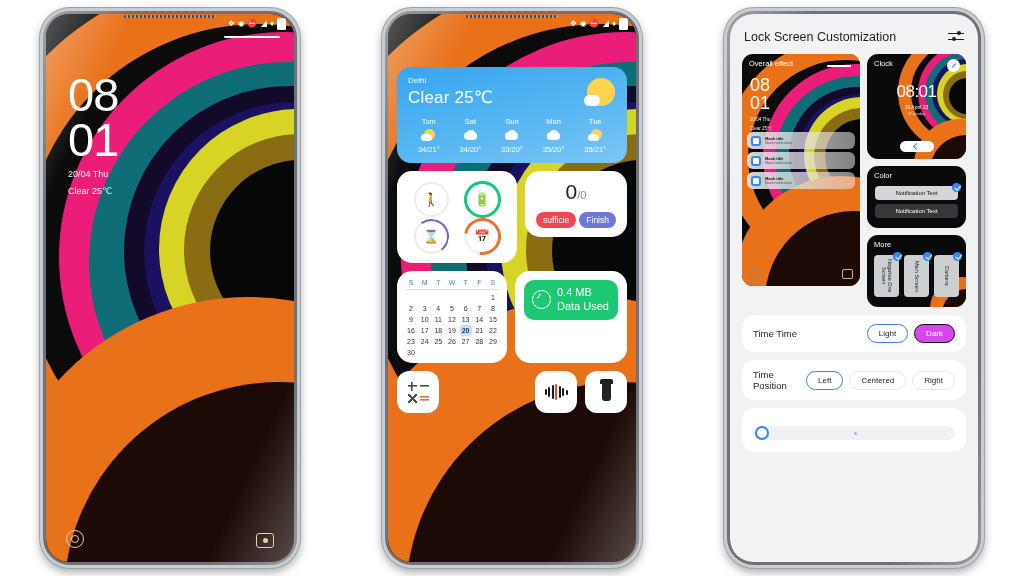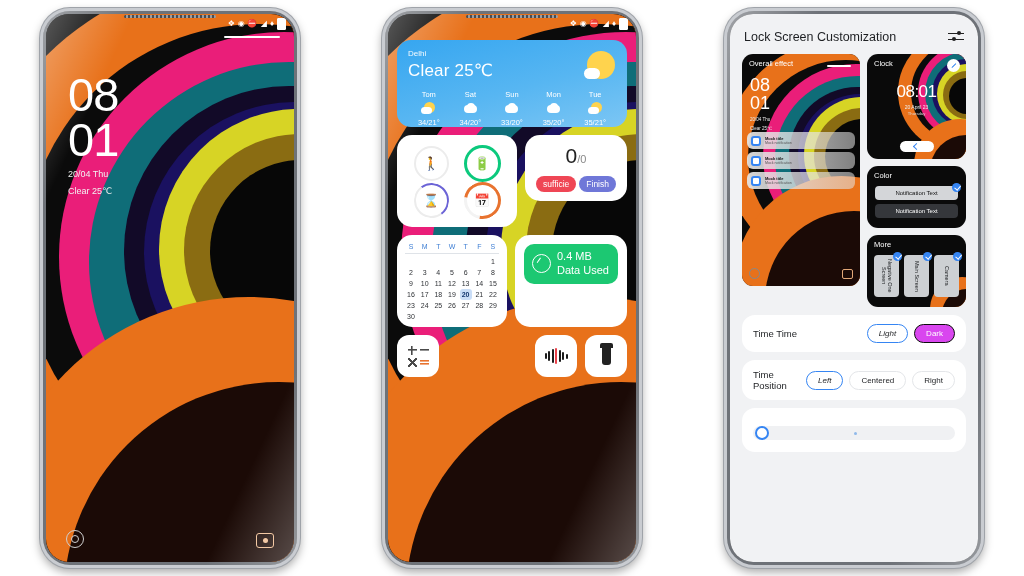--- a/index.html
+++ b/index.html
@@ -57,22 +57,22 @@
   .lock-bottom{position:absolute;left:0;right:0;bottom:12px;height:24px;z-index:6;}
   .circ-ico{position:absolute;left:20px;bottom:2px;width:16px;height:16px;border-radius:50%;
      border:1.6px solid #cfcfcf;display:flex;align-items:center;justify-content:center;}
   .circ-ico i{width:6px;height:6px;border-radius:50%;border:1.4px solid #cfcfcf;display:block;}
   .cam-ico{position:absolute;right:20px;bottom:2px;width:16px;height:13px;border-radius:3px;
      border:1.8px solid #f3c9a5;display:flex;align-items:center;justify-content:center;}
   .cam-ico i{width:5px;height:5px;border-radius:50%;background:#f3c9a5;display:block;}
 
   
   .w-wrap{position:absolute;inset:0;z-index:5;padding:26px 9px 0 9px;box-sizing:border-box;}
-  .weather{border-radius:14px;padding:9px 11px 0;box-sizing:border-box;
-     background:linear-gradient(165deg,#36a6f0 0%,#57b6f2 55%,#7cc6f4 100%);position:relative;color:#fff;}
+  .weather{border-radius:14px;padding:9px 11px 9px;box-sizing:border-box;
+     background:linear-gradient(165deg,#36a6f0 0%,#57b6f2 55%,#7cc6f4 100%);position:relative;color:#fff;margin-top:27px;}
   .weather .city{font-size:8px;opacity:.95;}
   .weather .cond{font-size:17px;margin-top:2px;letter-spacing:.2px;}
   .weather .bigsun{position:absolute;right:12px;top:11px;width:28px;height:28px;border-radius:50%;
      background:#ffd34d;}
   .weather .bigsun::after{content:"";position:absolute;left:-3px;bottom:0px;width:16px;height:11px;
      border-radius:9px;background:#fff;}
   .wrow{display:flex;justify-content:space-between;margin-top:9px;}
   .wcol{display:flex;flex-direction:column;align-items:center;gap:3px;width:20%;}
   .wcol .d{font-size:7.5px;}
   .wcol .t{font-size:7.5px;}
@@ -185,21 +185,21 @@
   .morec{height:72px;}
   .morec .mm{position:absolute;left:7px;right:7px;top:20px;display:flex;gap:5px;z-index:4;}
   .vchip{flex:1;height:42px;border-radius:4px;background:#cdd0d3;position:relative;display:flex;align-items:center;justify-content:center;}
   .vchip span{writing-mode:vertical-rl;font-size:5.5px;color:#17191c;line-height:1.15;text-align:center;}
 
   .opt{margin:8px 12px 0;background:#fff;border-radius:13px;padding:9px 11px;
     display:flex;align-items:center;justify-content:space-between;}
   .opt .lab{font-size:9.5px;color:#1d1f22;}
   .seg{display:flex;gap:6px;align-items:center;}
   .sbtn{font-size:8px;padding:4px 11px;border-radius:11px;background:#fff;color:#1d1f22;border:1px solid #e4e6e9;}
-  .sbtn.sel{border:1.4px solid #3585f3;color:#1d1f22;font-style:italic;}
+  .sbtn.sel{border:1.4px solid #3585f3;color:#1d1f22;}
   .sbtn.dark{background:#d946ef;color:#fff;border:1px solid #0c0c0c;}
   .optcol{margin:8px 12px 0;background:#fff;border-radius:13px;padding:9px 11px 12px;}
   .optcol .top{display:flex;align-items:center;justify-content:space-between;}
   .target{width:11px;height:11px;border-radius:50%;border:2px solid #3585f3;display:flex;align-items:center;justify-content:center;}
   .target i{width:4px;height:4px;border-radius:50%;background:#3585f3;display:block;}
   .track{margin-top:9px;height:14px;border-radius:8px;background:#f0f1f3;position:relative;}
   .knob{position:absolute;left:2px;top:0px;width:14px;height:14px;border-radius:50%;border:2.2px solid #3585f3;background:#fff;box-sizing:border-box;}
   .dot{position:absolute;left:50%;top:6px;width:3px;height:3px;border-radius:50%;background:#8fb9ea;}
 </style>
 </head>

